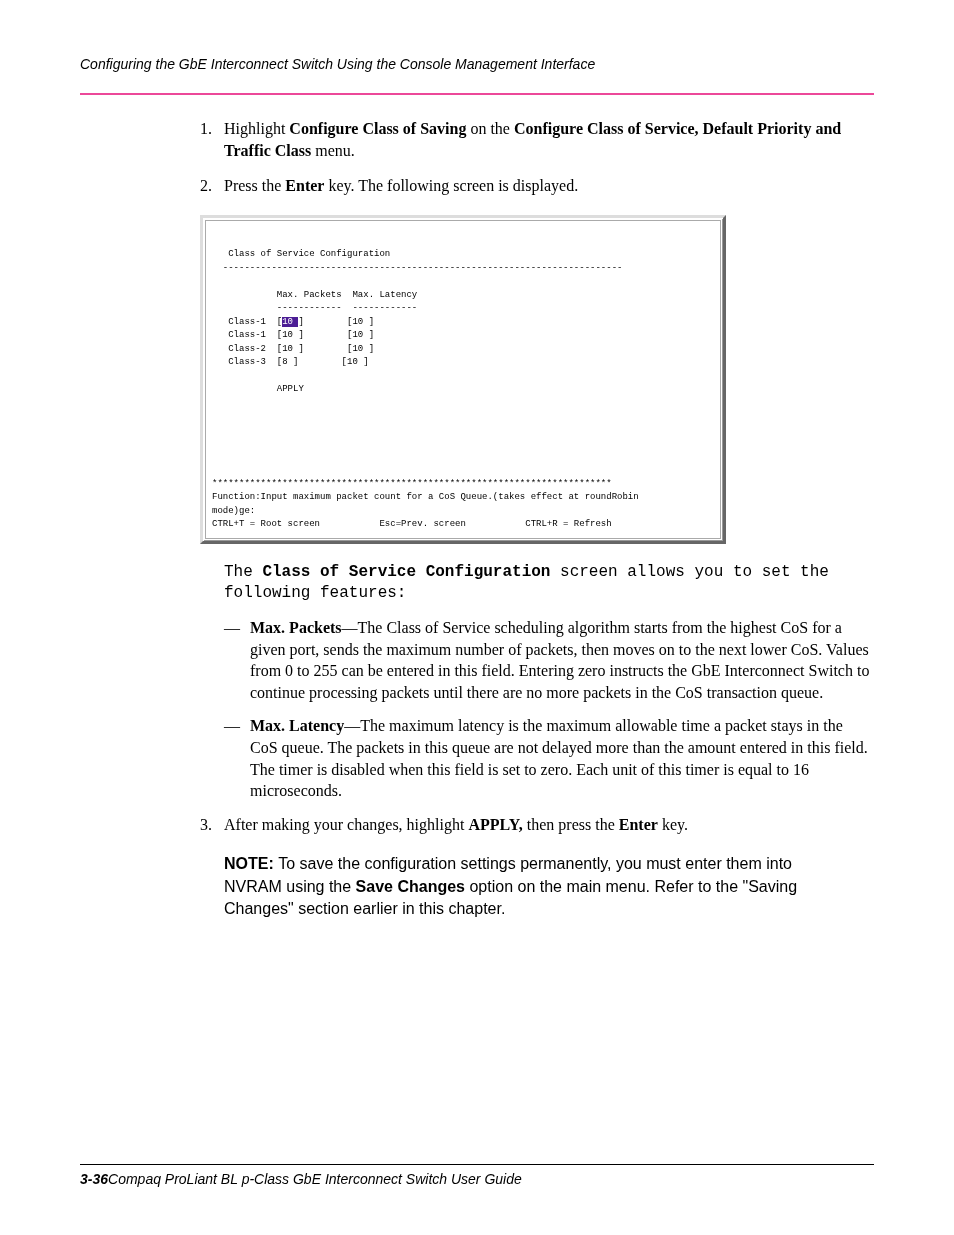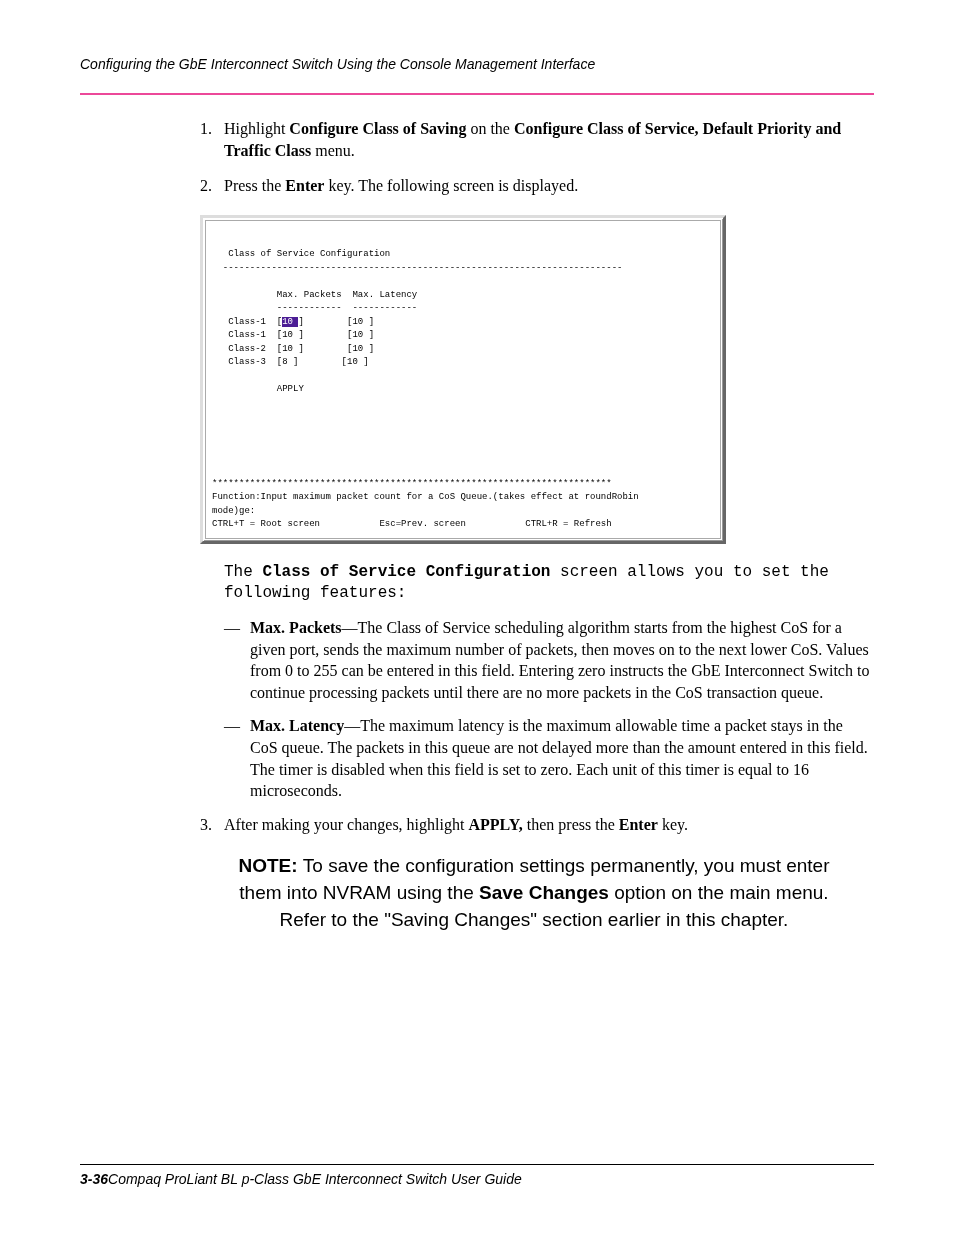--- a/index.html
+++ b/index.html
@@ -107,24 +107,23 @@
       flex: 1;
     }
     .numbered-list-2 {
       margin-left: 120px;
       font-size: 16px;
       margin-bottom: 18px;
     }
     .note-box {
       margin-left: 144px;
       font-family: Arial, Helvetica, sans-serif;
-      font-size: 19px;
+      font-size: 16px;
       line-height: 1.4;
       margin-right: 30px;
-      text-align: center;
     }
     .footer {
       position: absolute;
       bottom: 48px;
       left: 80px;
       right: 80px;
       border-top: 1.5px solid #000;
       padding-top: 6px;
       display: flex;
       justify-content: flex-start;

